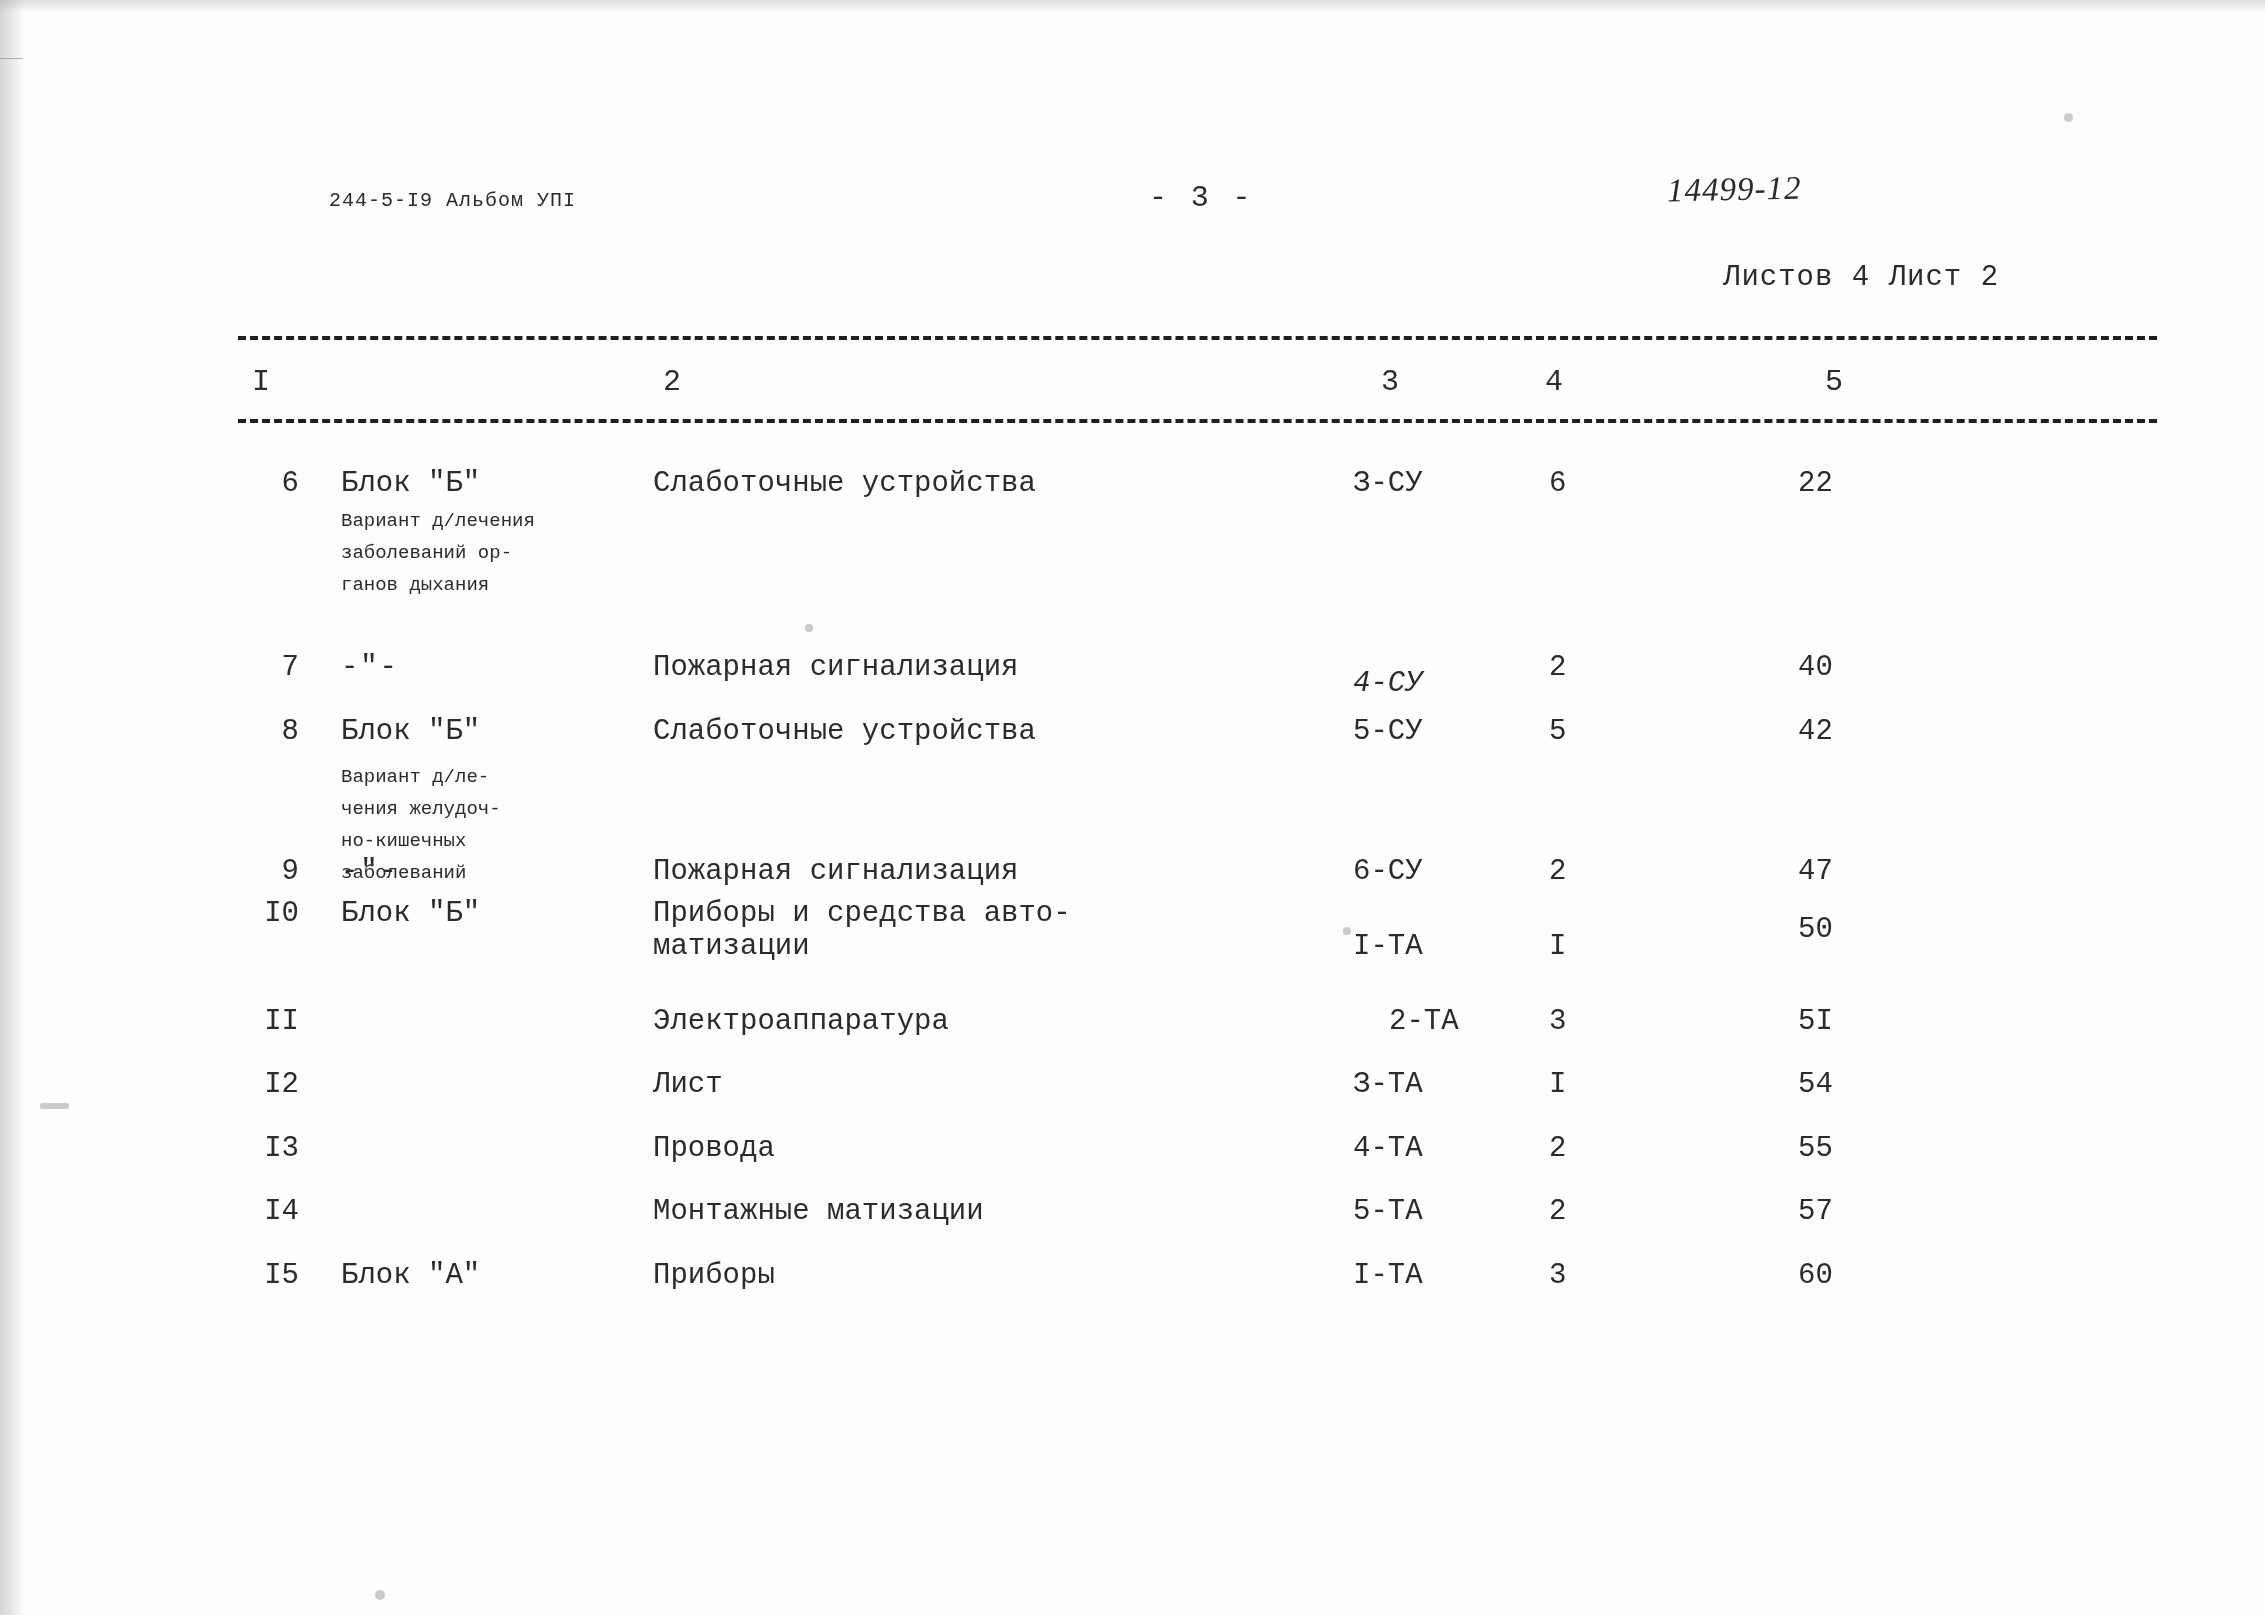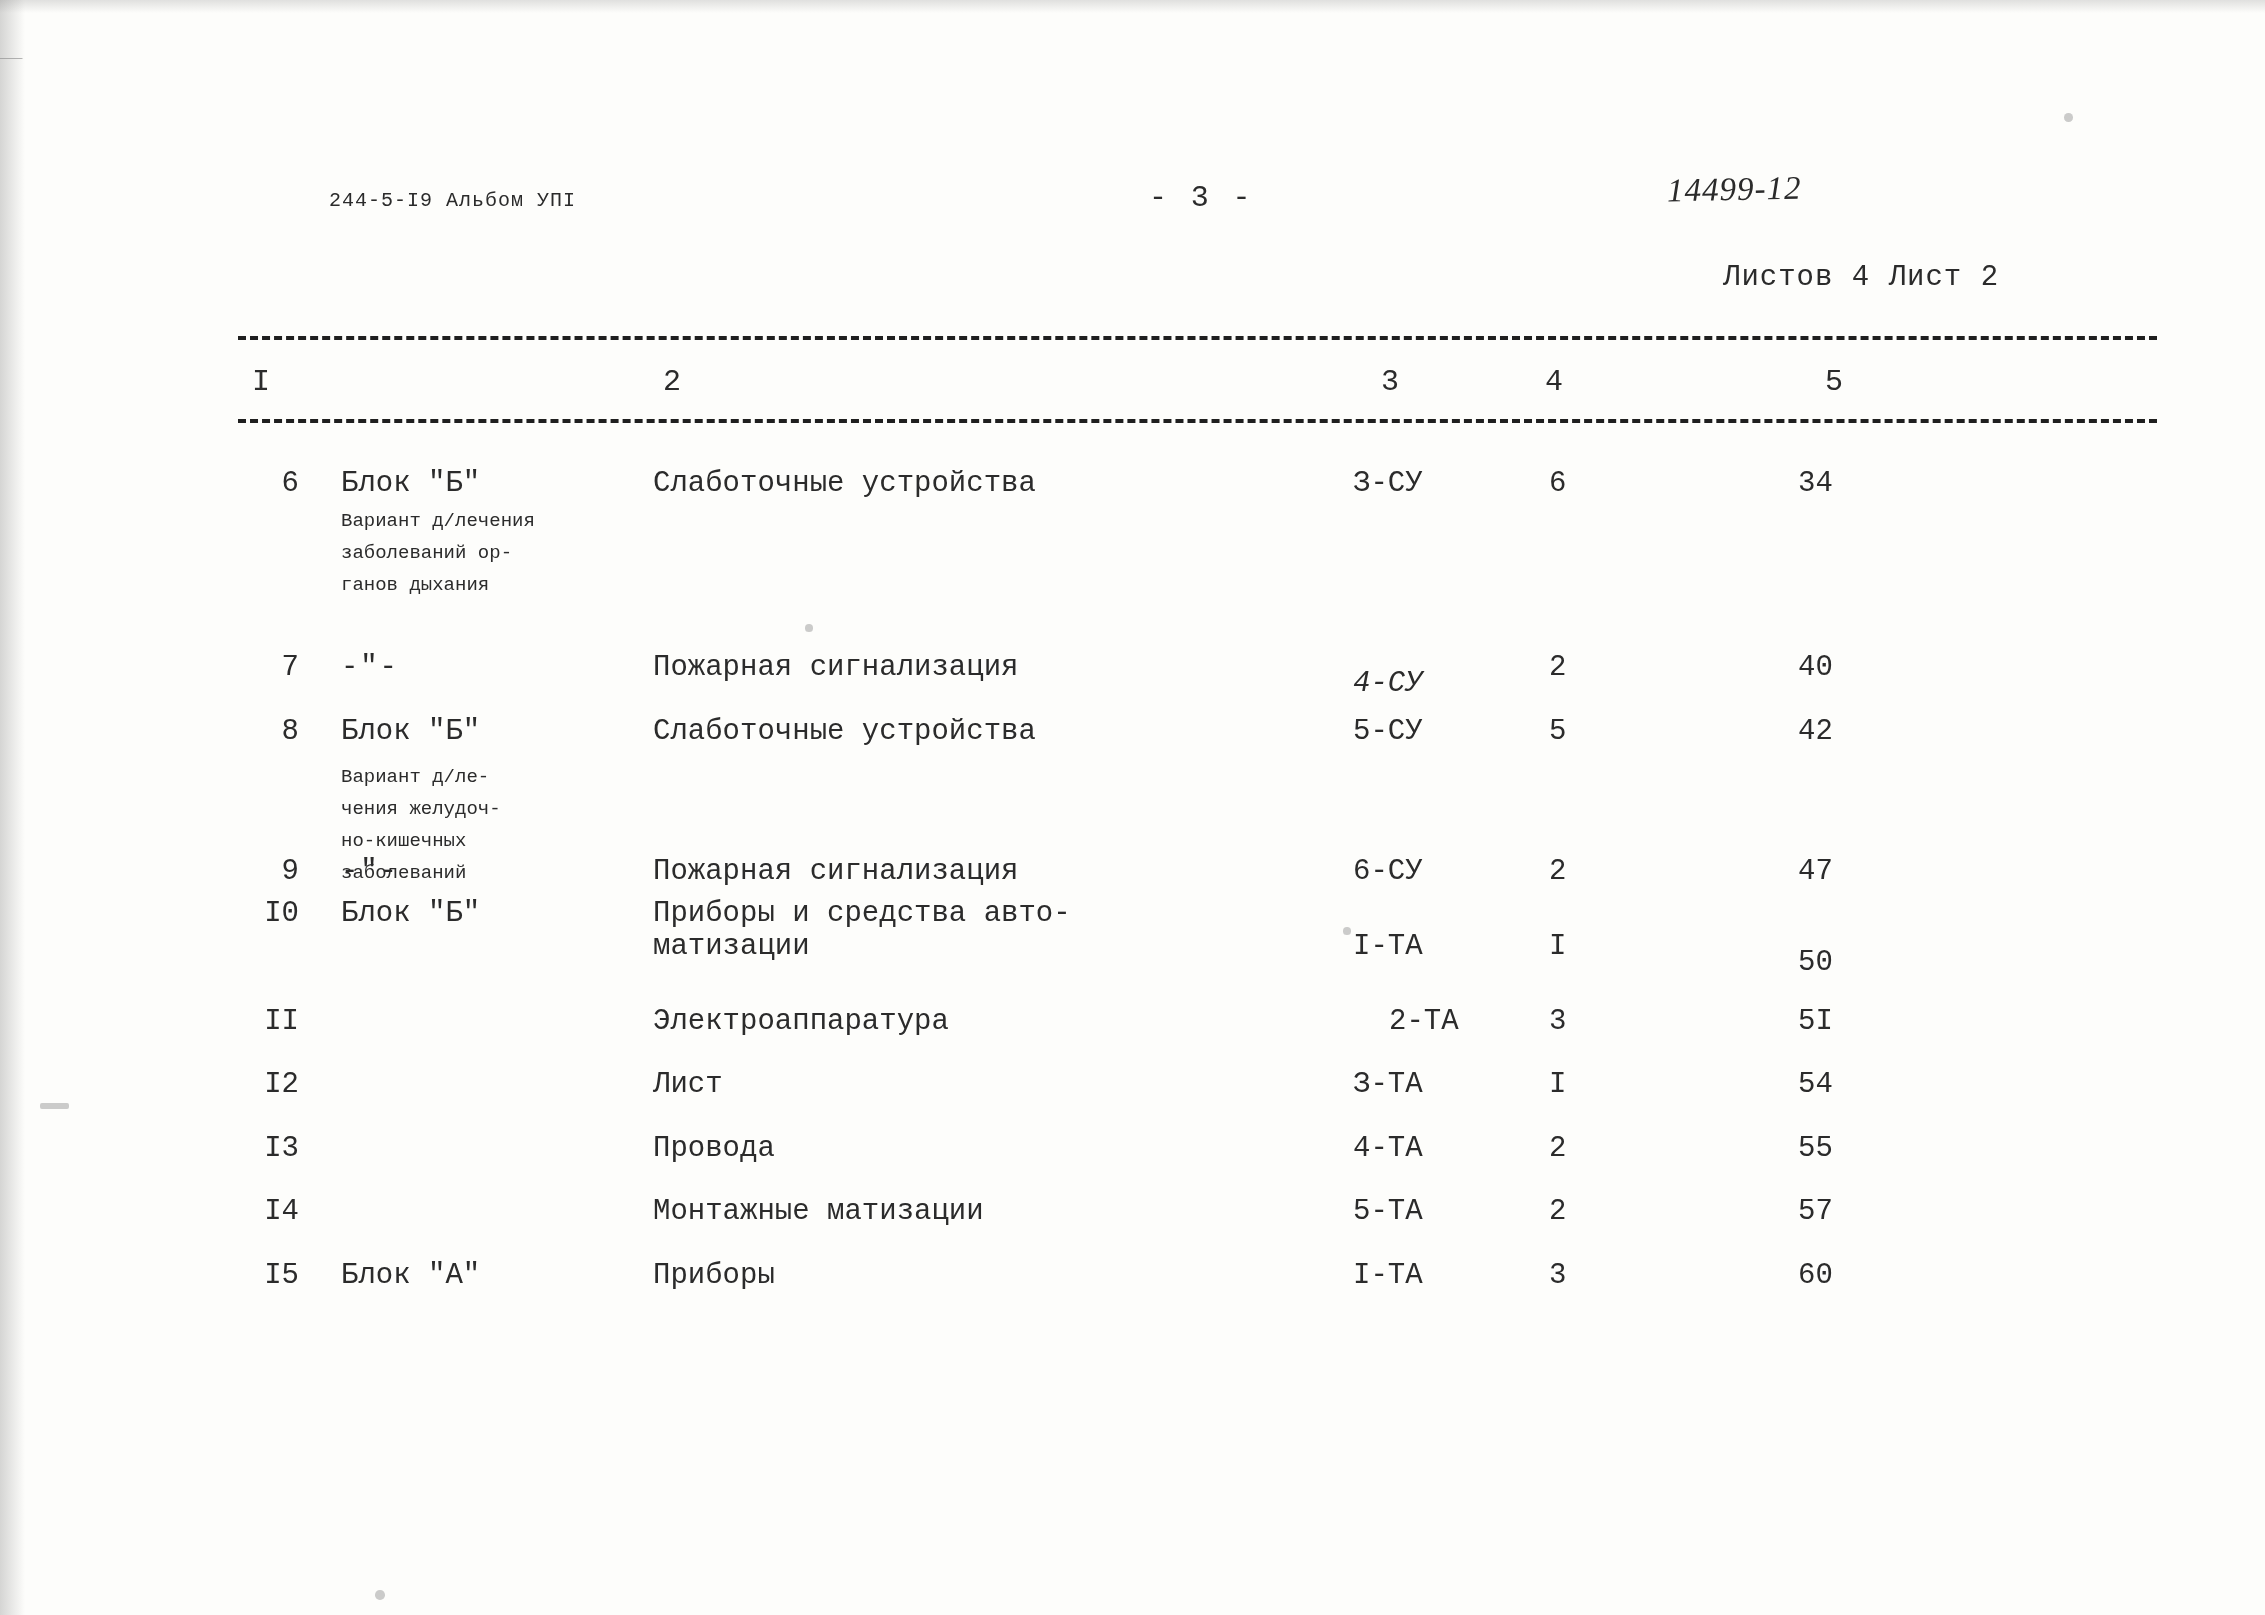--- a/index.html
+++ b/index.html
@@ -184,21 +184,21 @@
   <div class="tbody" id="tbody">
       <div class="row" style="position: absolute; top: 0px; left: 0px; width: 100%; height: 1px;">
         <div class="cell c-num" style="top: 0px;">6</div>
         <div class="cell c-block" style="top: 0px;">Блок "Б"</div>
         <div class="cell c-sub" style="top: 38px;">Вариант д/лечения
 заболеваний ор-
 ганов дыхания</div>
         <div class="cell c-desc" style="top: 0px;">Слаботочные устройства</div>
         <div class="cell c-code" style="top: 0px;">З-СУ</div>
         <div class="cell c-qty" style="top: 0px;">6</div>
-        <div class="cell c-page" style="top: 0px;">34</div>
+        <div class="cell c-page" style="top: 0px;">22</div>
       </div>
       <div class="row" style="position: absolute; top: 184px; left: 0px; width: 100%; height: 1px;">
         <div class="cell c-num" style="top: 0px;">7</div>
         <div class="cell ditto" style="top: 0px;">-"-</div>
         <div class="cell c-desc" style="top: 0px;">Пожарная сигнализация</div>
         <div class="cell c-code" style="top: 16px; font-style: italic;">4-СУ</div>
         <div class="cell c-qty" style="top: 0px;">2</div>
         <div class="cell c-page" style="top: 0px;">40</div>
       </div>
       <div class="row" style="position: absolute; top: 248px; left: 0px; width: 100%; height: 1px;">
@@ -221,21 +221,21 @@
         <div class="cell c-qty" style="top: 0px;">2</div>
         <div class="cell c-page" style="top: 0px;">47</div>
       </div>
       <div class="row" style="position: absolute; top: 430px; left: 0px; width: 100%; height: 1px;">
         <div class="cell c-num" style="top: 0px;">I0</div>
         <div class="cell c-block" style="top: 0px;">Блок "Б"</div>
         <div class="cell c-desc" style="top: 0px;">Приборы и средства авто-
 матизации</div>
         <div class="cell c-code" style="top: 33px;">I-ТА</div>
         <div class="cell c-qty" style="top: 33px;">I</div>
-        <div class="cell c-page" style="top: 49px;">50</div>
+        <div class="cell c-page" style="top: 16px;">50</div>
       </div>
       <div class="row" style="position: absolute; top: 538px; left: 0px; width: 100%; height: 1px;">
         <div class="cell c-num" style="top: 0px;">II</div>
         <div class="cell c-desc" style="top: 0px;">Электроаппаратура</div>
         <div class="cell c-code" style="top: 0px; margin-left: 36px;">2-ТА</div>
         <div class="cell c-qty" style="top: 0px;">3</div>
         <div class="cell c-page" style="top: 0px;">5I</div>
       </div>
       <div class="row" style="position: absolute; top: 601px; left: 0px; width: 100%; height: 1px;">
         <div class="cell c-num" style="top: 0px;">I2</div>

